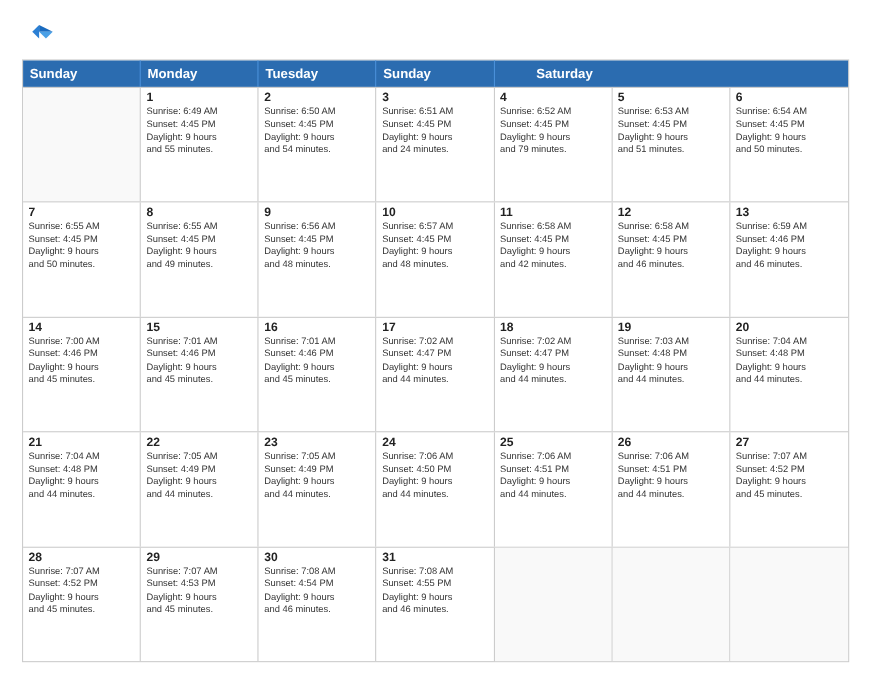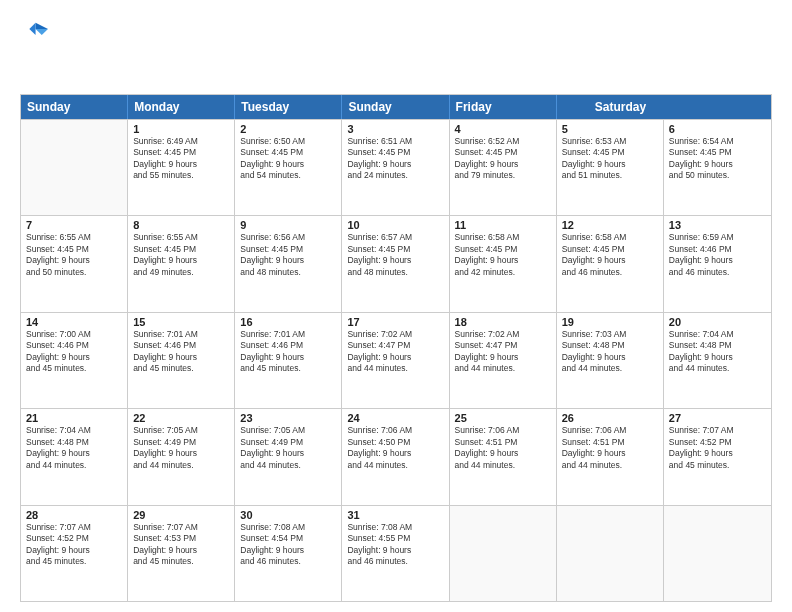--- a/index.html
+++ b/index.html
@@ -9,21 +9,20 @@
       font-family: Arial, Helvetica, sans-serif;
       background: #fff;
       overflow: hidden;
     }
     .page {
       width: 792px;
       height: 612px;
       padding: 18px 20px 10px 20px;
       display: flex;
       flex-direction: column;
-      gap: 40px;
     }
     .header {
       display: flex;
       justify-content: space-between;
       align-items: flex-start;
       margin-bottom: 8px;
     }
     .logo {
       display: flex;
       align-items: center;
@@ -133,21 +132,20 @@
       <div class="subtitle"></div>
     </div>
   </div>
 
   <div class="calendar">
     <div class="cal-header" id="cal-header-row">
         <div class="cal-header-cell">Sunday</div>
         <div class="cal-header-cell">Monday</div>
         <div class="cal-header-cell">Tuesday</div>
         <div class="cal-header-cell">Sunday</div>
-        <div class="cal-header-cell">Friday</div>
         <div class="cal-header-cell">Saturday</div>
       </div>
     <div class="cal-body" id="cal-body">
         <div class="cal-row">
           <div class="cal-cell empty"></div>
           <div class="cal-cell">
             <span class="day-num">1</span>
             <span class="cell-line">Sunrise: 6:49 AM</span>
             <span class="cell-line">Sunset: 4:45 PM</span>
             <span class="cell-line">Daylight: 9 hours</span>

